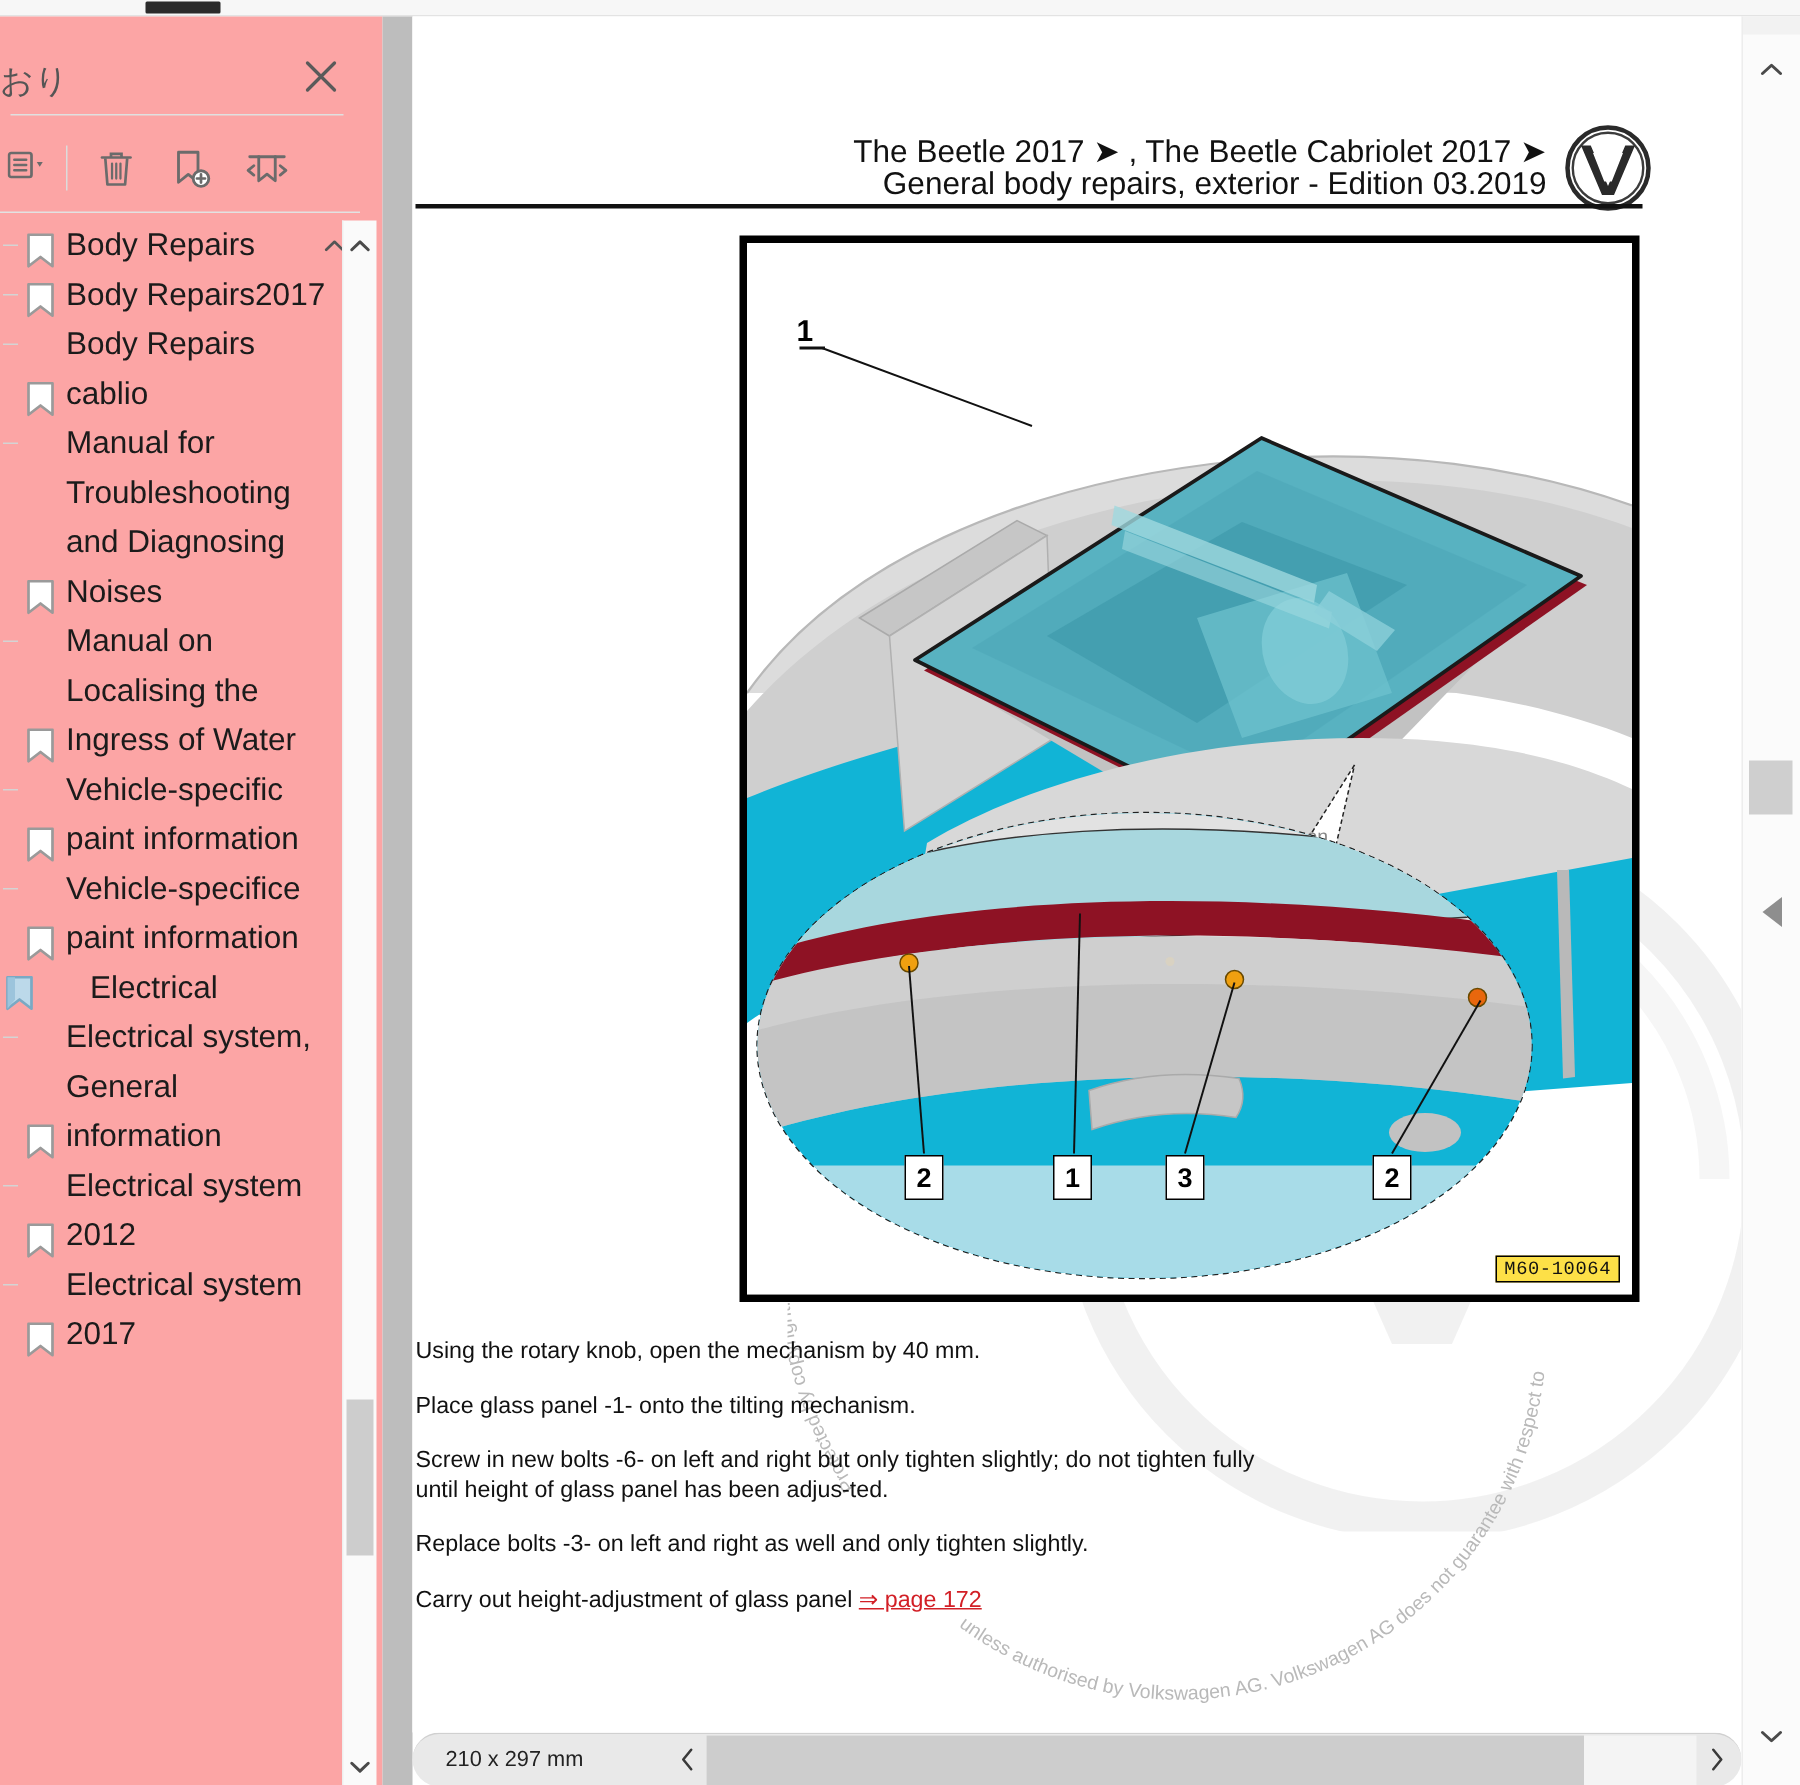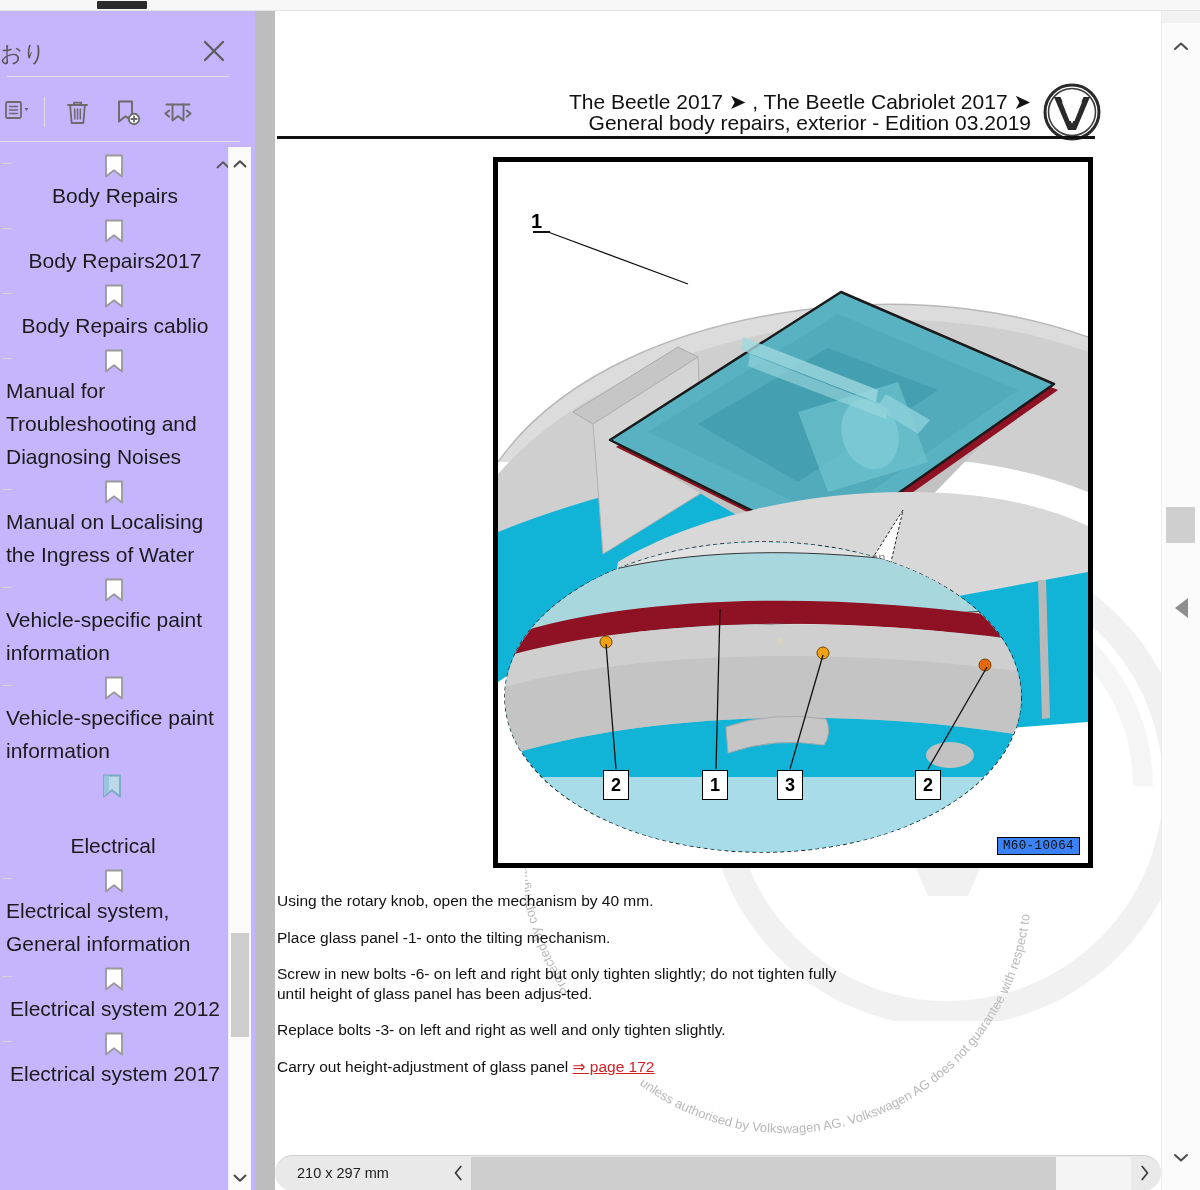--- a/index.html
+++ b/index.html
@@ -8,36 +8,36 @@
     font-family:"Liberation Sans","DejaVu Sans",sans-serif;
     background:#ffffff;position:relative;
   }
 
   
   #tabstrip{position:absolute;left:0;top:0;width:1200px;height:11px;background:#f7f7f7;}
   #tabstrip .active-tab{position:absolute;left:97px;top:1px;width:50px;height:8px;background:#2b2b2b;border-radius:1px;}
   #tabstrip .edge{position:absolute;left:0;top:10px;width:1200px;height:1px;background:#e3e3e3;}
 
   
-  #bookmark-panel{position:absolute;left:0;top:11px;width:255px;height:1179px;background:#c4b5fd;}
+  #bookmark-panel{position:absolute;left:0;top:11px;width:255px;height:1179px;background:#fca5a5;}
   #panel-header{position:absolute;left:0;top:0;width:255px;height:62px;}
   #panel-title{position:absolute;left:0;top:28px;font-size:22px;color:#555;letter-spacing:.5px;}
   #panel-close{position:absolute;left:196px;top:22px;width:36px;height:36px;cursor:pointer;}
   #panel-close svg{display:block;}
   #panel-divider{position:absolute;left:7px;top:65px;width:222px;height:1px;background:#e0e0e0;}
 
   #panel-toolbar{position:absolute;left:0;top:73px;width:255px;height:55px;}
   .tb-btn{position:absolute;top:5px;width:46px;height:46px;cursor:pointer;}
   .tb-btn svg{position:absolute;left:9px;top:9px;}
   #tb-sep{position:absolute;left:44px;top:13px;width:1px;height:30px;background:#dcdcdc;}
   #toolbar-rule{position:absolute;left:0;top:130px;width:240px;height:1px;background:#e2e2e2;}
 
   
   #bookmark-tree{position:absolute;left:0;top:136px;width:228px;height:1040px;overflow:hidden;}
-  .bm-item{position:relative;display:flex;align-items:center;padding:0 0 0 6px;cursor:pointer;flex-direction:column;}
+  .bm-item{position:relative;display:flex;align-items:flex-end;padding:0 0 0 16px;cursor:pointer;}
   .bm-connector{position:absolute;left:2px;top:16px;width:10px;height:1px;background:#d4d4d4;}
   .bm-icon{flex:0 0 auto;width:28px;padding-top:6px;}
   .bm-icon svg{display:block;}
   .bm-label{flex:1 1 auto;font-size:21px;line-height:33px;color:#1b1b1b;
             word-wrap:break-word;padding-right:4px;}
   .bm-item.group{padding-left:2px;gap:30px;}
   .bm-item.group .bm-label{font-size:21px;}
 
   
   #panel-scroll{position:absolute;left:228px;top:136px;width:22px;height:1054px;background:#fafafa;border-left:1px solid #efefef;}
@@ -63,21 +63,21 @@
   #header-rule{position:absolute;left:2px;top:125px;width:818px;height:3px;background:#111;}
 
   
   #watermark{position:absolute;left:438px;top:540px;width:470px;height:470px;opacity:.5;pointer-events:none;}
   #wm-text{position:absolute;left:250px;top:600px;width:560px;height:560px;pointer-events:none;}
   #wm-text text{font-size:13px;fill:#b9b9b9;font-family:"Liberation Sans",sans-serif;}
 
   
   #figure{position:absolute;left:218px;top:146px;width:600px;height:711px;
           border:5px solid #000;box-sizing:border-box;background:#fff;overflow:hidden;}
-  #fig-id{position:absolute;right:8px;bottom:8px;border:1.5px solid #000;background:#3b82f6;
+  #fig-id{position:absolute;right:8px;bottom:8px;border:1.5px solid #000;background:#fde047;
           padding:1px 5px;font-size:12.5px;font-family:"Liberation Mono","DejaVu Sans Mono",monospace;
           color:#111;letter-spacing:.4px;}
 
   .callout-box{position:absolute;background:#fff;border:1.5px solid #000;
                font-size:18px;font-weight:bold;color:#000;text-align:center;
                width:24px;height:28px;line-height:28px;}
   .callout-lbl{position:absolute;font-size:20px;font-weight:bold;color:#000;}
 
   
   #doc-body{position:absolute;left:2px;top:880px;width:560px;}

